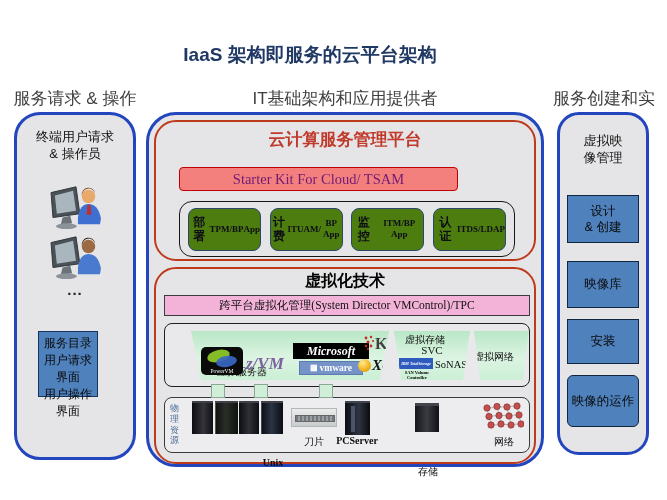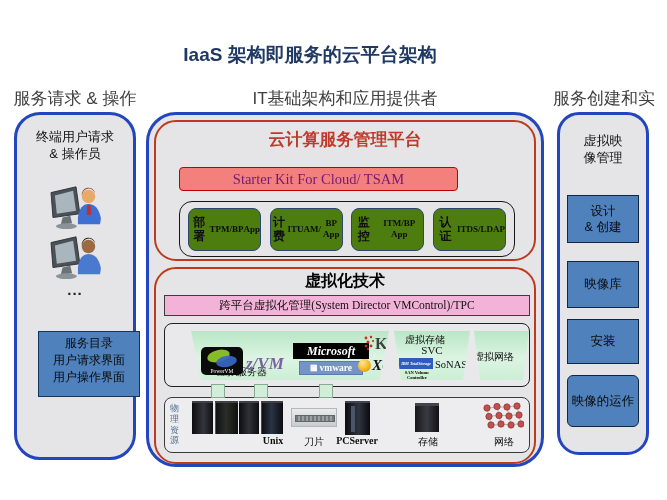--- a/index.html
+++ b/index.html
@@ -20,21 +20,21 @@
   #left-panel  { left:14px;  top:112px; width:122px; height:348px; }
   #mid-panel   { left:146px; top:112px; width:398px; height:355px; border-radius:30px;font-family:Liberation Serif, serif; }
   #right-panel { left:557px; top:112px; width:92px;  height:343px; border-radius:22px; }
 
   
   #lp-title { top:14px; left:0; width:100%; text-align:center; font-size:13px; line-height:1.3; color:#111; }
   .user-icon { width:58px; height:48px; left:30px; }
   #user-icon-1 { top:68px; }
   #user-icon-2 { top:118px; }
   #lp-dots { top:166px; left:0; width:100%; text-align:center; font-size:15px; font-weight:bold; color:#222; letter-spacing:1px; }
-  #lp-catalog { left:21px; top:216px; width:102px; height:66px; background:#4F81BD; border:1px solid #17365D;
+  #lp-catalog { left:21px; top:216px; width:60px; height:66px; background:#4F81BD; border:1px solid #17365D;
     text-align:center; font-size:12px; line-height:1.42; color:#0a0a0a; padding-top:3px; }
 
   
   .red-sec { position:absolute; border:2.5px solid #BE3A1D; border-radius:22px; }
   #cloud-sec { left:5px; top:5px; width:382px; height:141px; }
   #cloud-title { top:6px; left:0; width:100%; text-align:center; font-size:17px; font-weight:bold; color:#C0392B; }
   #starter-kit { left:23px; top:45px; width:279px; height:24px; background:#F4807E; border:1.5px solid #C00000;
     border-radius:4px; display:flex; align-items:center; justify-content:center; font-size:14.5px; color:#701a75; }
   #modules-box { left:23px; top:79px; width:336px; height:56px; border:1.5px solid #161616; border-radius:13px;
     display:flex; align-items:center; justify-content:space-between; padding:0 8px; }
@@ -99,24 +99,24 @@
   #ux-a { width:20px; background:linear-gradient(90deg,#0c0c10,#303038 50%,#0d0d11); }
   #ux-b { width:22px; background:linear-gradient(90deg,#0e0e14,#2a3444 45%,#0c0c12); border-left:1px solid #3a4a6a; }
   #hw-blade { left:126px; top:10px; width:46px; height:19px; background:linear-gradient(180deg,#ececec,#c9ccce); border:1px solid #b5b8ba; }
   #blade-unit { position:absolute; left:3px; top:6px; width:40px; height:7px;
     background:repeating-linear-gradient(90deg,#75797c 0 2px,#9aa0a3 2px 4px); border:1px solid #666; }
   #hw-pcserver { left:180px; top:3px; width:25px; height:34px; background:linear-gradient(90deg,#0d0d12,#2e3440 55%,#0b0b10); border-top:2px solid #3f4450; }
   #pc-stripe { position:absolute; left:6px; top:3px; width:4px; height:26px; background:#4a5668; }
   #hw-storage { left:250px; top:5px; width:24px; height:29px; background:linear-gradient(90deg,#17171b,#3a3a42 50%,#101016); border-top:3px solid #44444c; }
   #hw-network { left:315px; top:3px; }
   .hw-label { position:absolute; top:37px; font-size:10px; color:#0d0d0d; text-align:center; }
-  #lbl-unix { left:84px; width:48px; font-weight:bold; }
+  #lbl-unix { left:84px; width:48px; font-weight:bold;margin-top:22px; }
   #lbl-blade { left:124px; width:50px; }
   #lbl-pcserver { left:163px; width:58px; font-weight:bold; }
-  #lbl-storage { left:241px; width:44px; }
+  #lbl-storage { left:241px; width:44px;margin-top:30px; }
   #lbl-network { left:315px; width:48px; }
 
   
   #rp-title { top:18px; left:0; width:100%; text-align:center; font-size:13px; line-height:1.3; color:#111; }
   .rp-box { position:absolute; left:7px; width:72px; background:#4F81BD; border:1.5px solid #12263F;
     display:flex; flex-direction:column; align-items:center; justify-content:center;
     font-size:12.5px; line-height:1.3; color:#0a0a0a; text-align:center; }
   #rp-box-0 { top:80px;  height:48px; }
   #rp-box-1 { top:146px; height:47px; }
   #rp-box-2 { top:204px; height:45px; }

